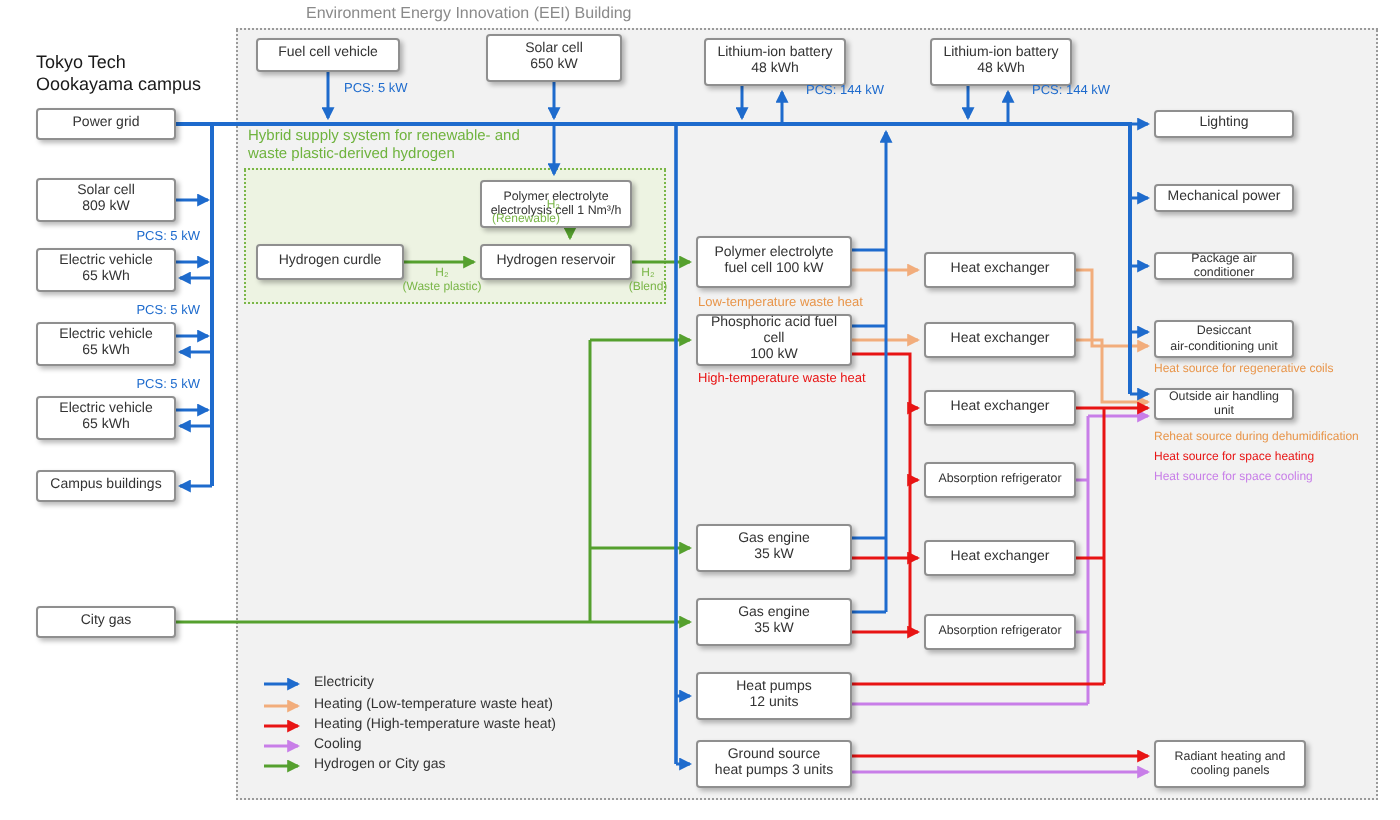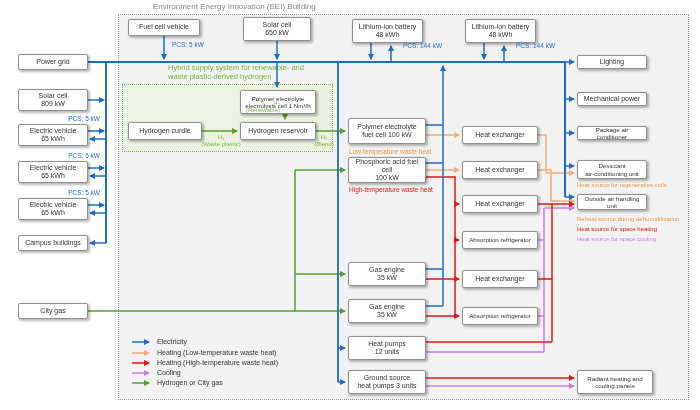--- a/index.html
+++ b/index.html
@@ -28,21 +28,23 @@
 </style>
 </head>
 <body>
 
 <div id="canvas">
 
   <div id="building"></div>
   <div id="hybridbox"></div>
 
   <div class="lbl t-eei" style="left:121px;top:2px;width:320px;">Environment Energy Innovation (EEI) Building</div>
-  <div class="lbl t-hybrid" style="left:124px;top:63px;width:210px;margin-left:44px;">Hybrid supply system for renewable- and
+  <div class="lbl t-campus" style="left:18px;top:26px;width:130px;">Tokyo Tech
+Oookayama campus</div>
+  <div class="lbl t-hybrid" style="left:124px;top:63px;width:210px;">Hybrid supply system for renewable- and
 waste plastic-derived hydrogen</div>
 
   <svg class="wires" width="700" height="410" viewBox="0 0 700 410">
     <defs>
       <marker id="ab" viewBox="0 0 6 6" refX="5" refY="3" markerWidth="6.5" markerHeight="6.5" orient="auto" markerUnits="userSpaceOnUse">
           <path d="M0,0 L6,3 L0,6 Z" fill="#1e6bcd"></path>
         </marker>
       <marker id="ao" viewBox="0 0 6 6" refX="5" refY="3" markerWidth="6.5" markerHeight="6.5" orient="auto" markerUnits="userSpaceOnUse">
           <path d="M0,0 L6,3 L0,6 Z" fill="#f2ad7c"></path>
         </marker>

